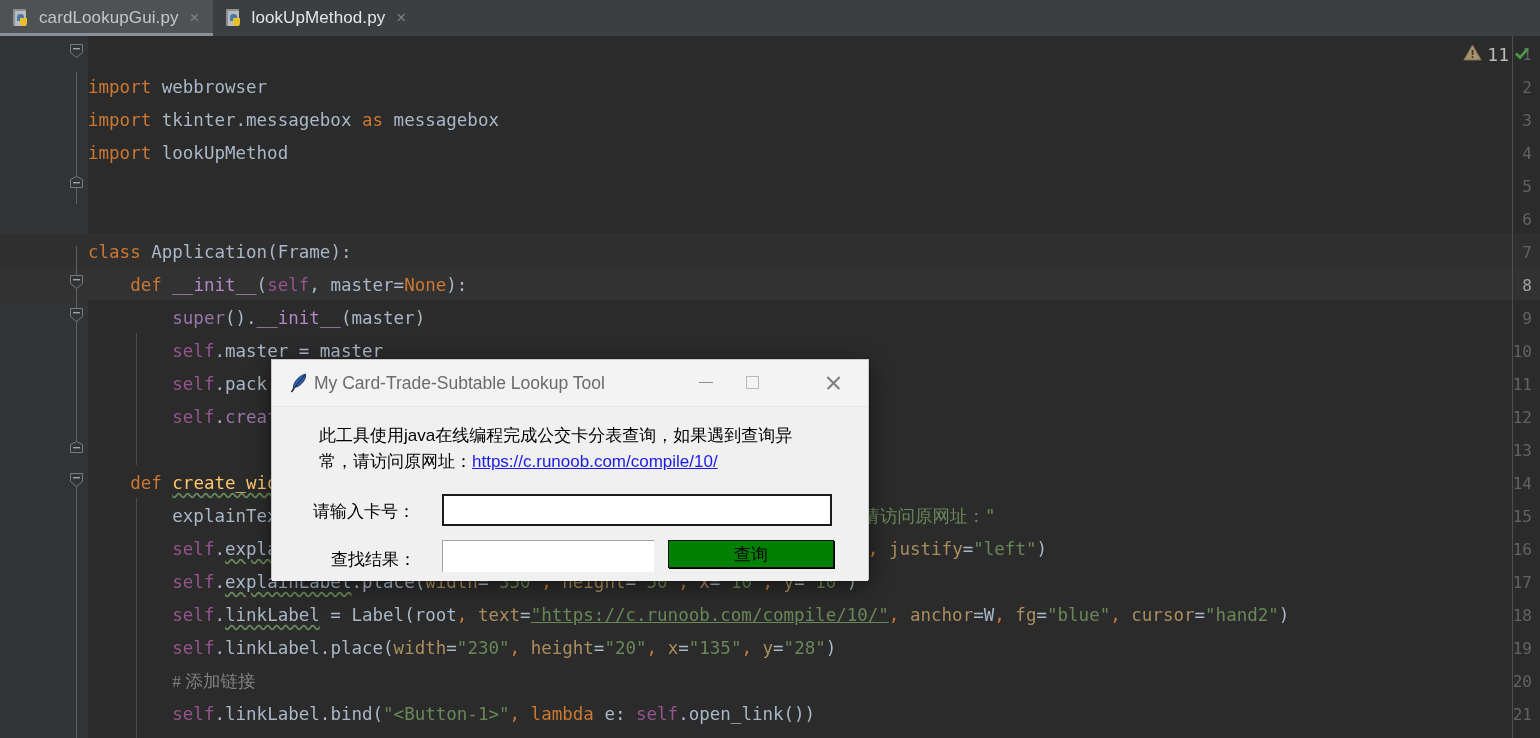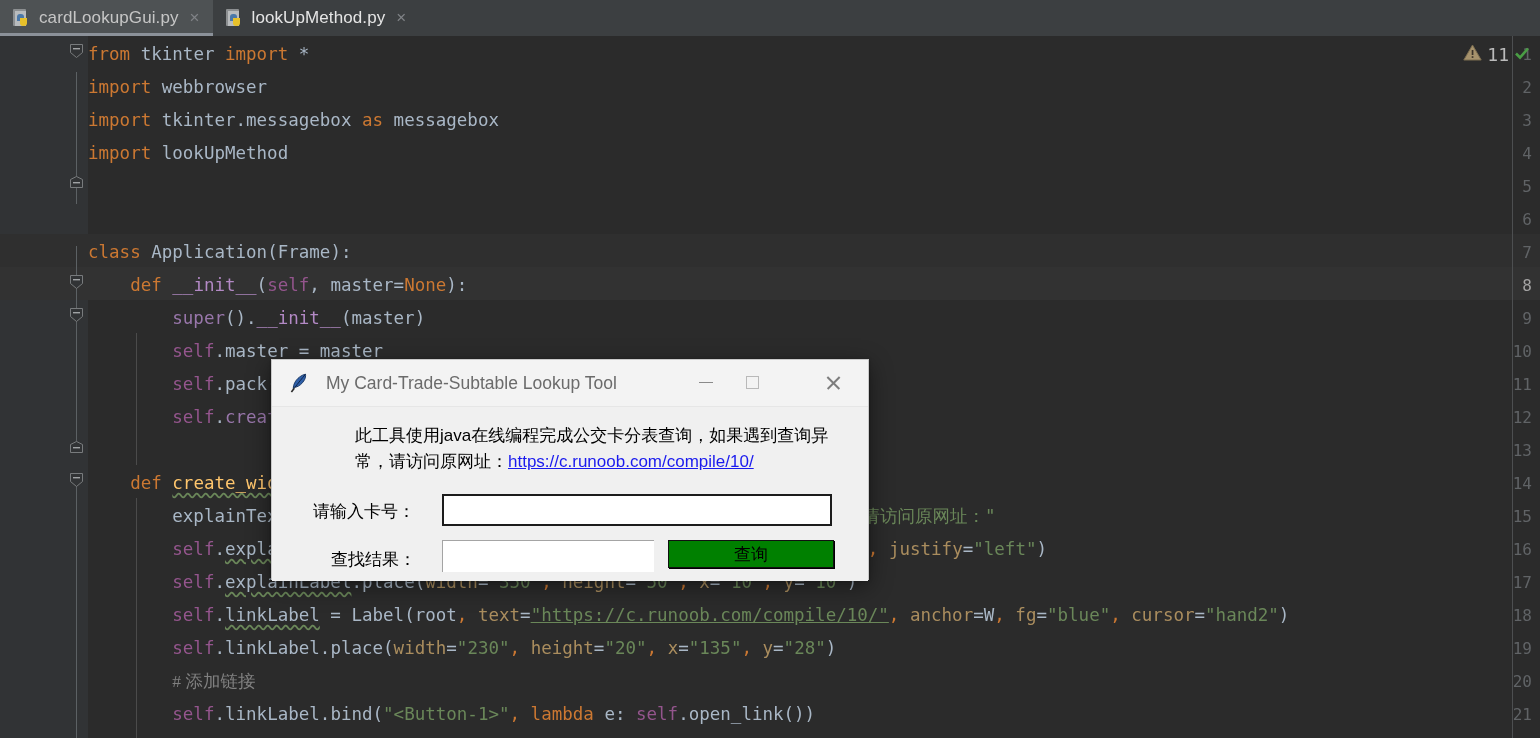--- a/index.html
+++ b/index.html
@@ -219,21 +219,20 @@
     align-items: center;
   }
   #dlg-title {
     position: absolute;
     left: 42px; top: 0;
     height: 46px;
     line-height: 46px;
     font-size: 17.5px;
     color: #6b6b6b;
     white-space: nowrap;
-    margin-left: 12px;
   }
   #feather {
     position: absolute;
     left: 16px; top: 12px;
     width: 22px; height: 22px;
   }
   .wbtn {
     position: absolute;
     top: 0;
     width: 46px; height: 45px;
@@ -268,21 +267,20 @@
     background: #f0f0f0;
   }
   #explain {
     position: absolute;
     left: 47px; top: 16px;
     width: 520px;
     font-size: 17px;
     line-height: 26px;
     color: #000;
     font-family: "Liberation Sans", sans-serif;
-    margin-left: 36px;
   }
   #explain .url {
     color: #1a1aee;
     text-decoration: underline;
     cursor: pointer;
   }
   .flabel {
     position: absolute;
     font-size: 17px;
     color: #000;
@@ -429,21 +427,20 @@
     <div class="ln" style="top:398px">13</div>
     <div class="ln" style="top:431px">14</div>
     <div class="ln" style="top:464px">15</div>
     <div class="ln" style="top:497px">16</div>
     <div class="ln" style="top:530px">17</div>
     <div class="ln" style="top:563px">18</div>
     <div class="ln" style="top:596px">19</div>
     <div class="ln" style="top:629px">20</div>
     <div class="ln" style="top:662px">21</div>
 
-    <div class="coderow" style="top:2px"><span class="kw">from</span> <span class="cls">tkinter</span> <span class="kw">import</span> <span class="op">*</span></div>
     <div class="coderow" style="top:35px"><span class="kw">import</span> <span class="cls">webbrowser</span></div>
     <div class="coderow" style="top:68px"><span class="kw">import</span> <span class="cls">tkinter.messagebox</span> <span class="kw">as</span> <span class="cls">messagebox</span></div>
     <div class="coderow" style="top:101px"><span class="kw">import</span> <span class="cls">lookUpMethod</span></div>
     <div class="coderow" style="top:134px"></div>
     <div class="coderow" style="top:167px"></div>
     <div class="coderow" style="top:233px">    <span class="kw">def</span> <span class="magic">__init__</span>(<span class="self">self</span>, <span class="op">master</span>=<span class="kw">None</span>):</div>
     <div class="coderow" style="top:200px"><span class="kw">class</span> <span class="cls">Application</span>(<span class="cls">Frame</span>):</div>
     <div class="coderow" style="top:266px">        <span class="dec">super</span>().<span class="magic">__init__</span>(<span class="op">master</span>)</div>
     <div class="coderow" style="top:299px">        <span class="self">self</span>.<span class="op">master</span> = <span class="op">master</span></div>
     <div class="coderow" style="top:332px">        <span class="self">self</span>.<span class="op">pack</span>()</div>

